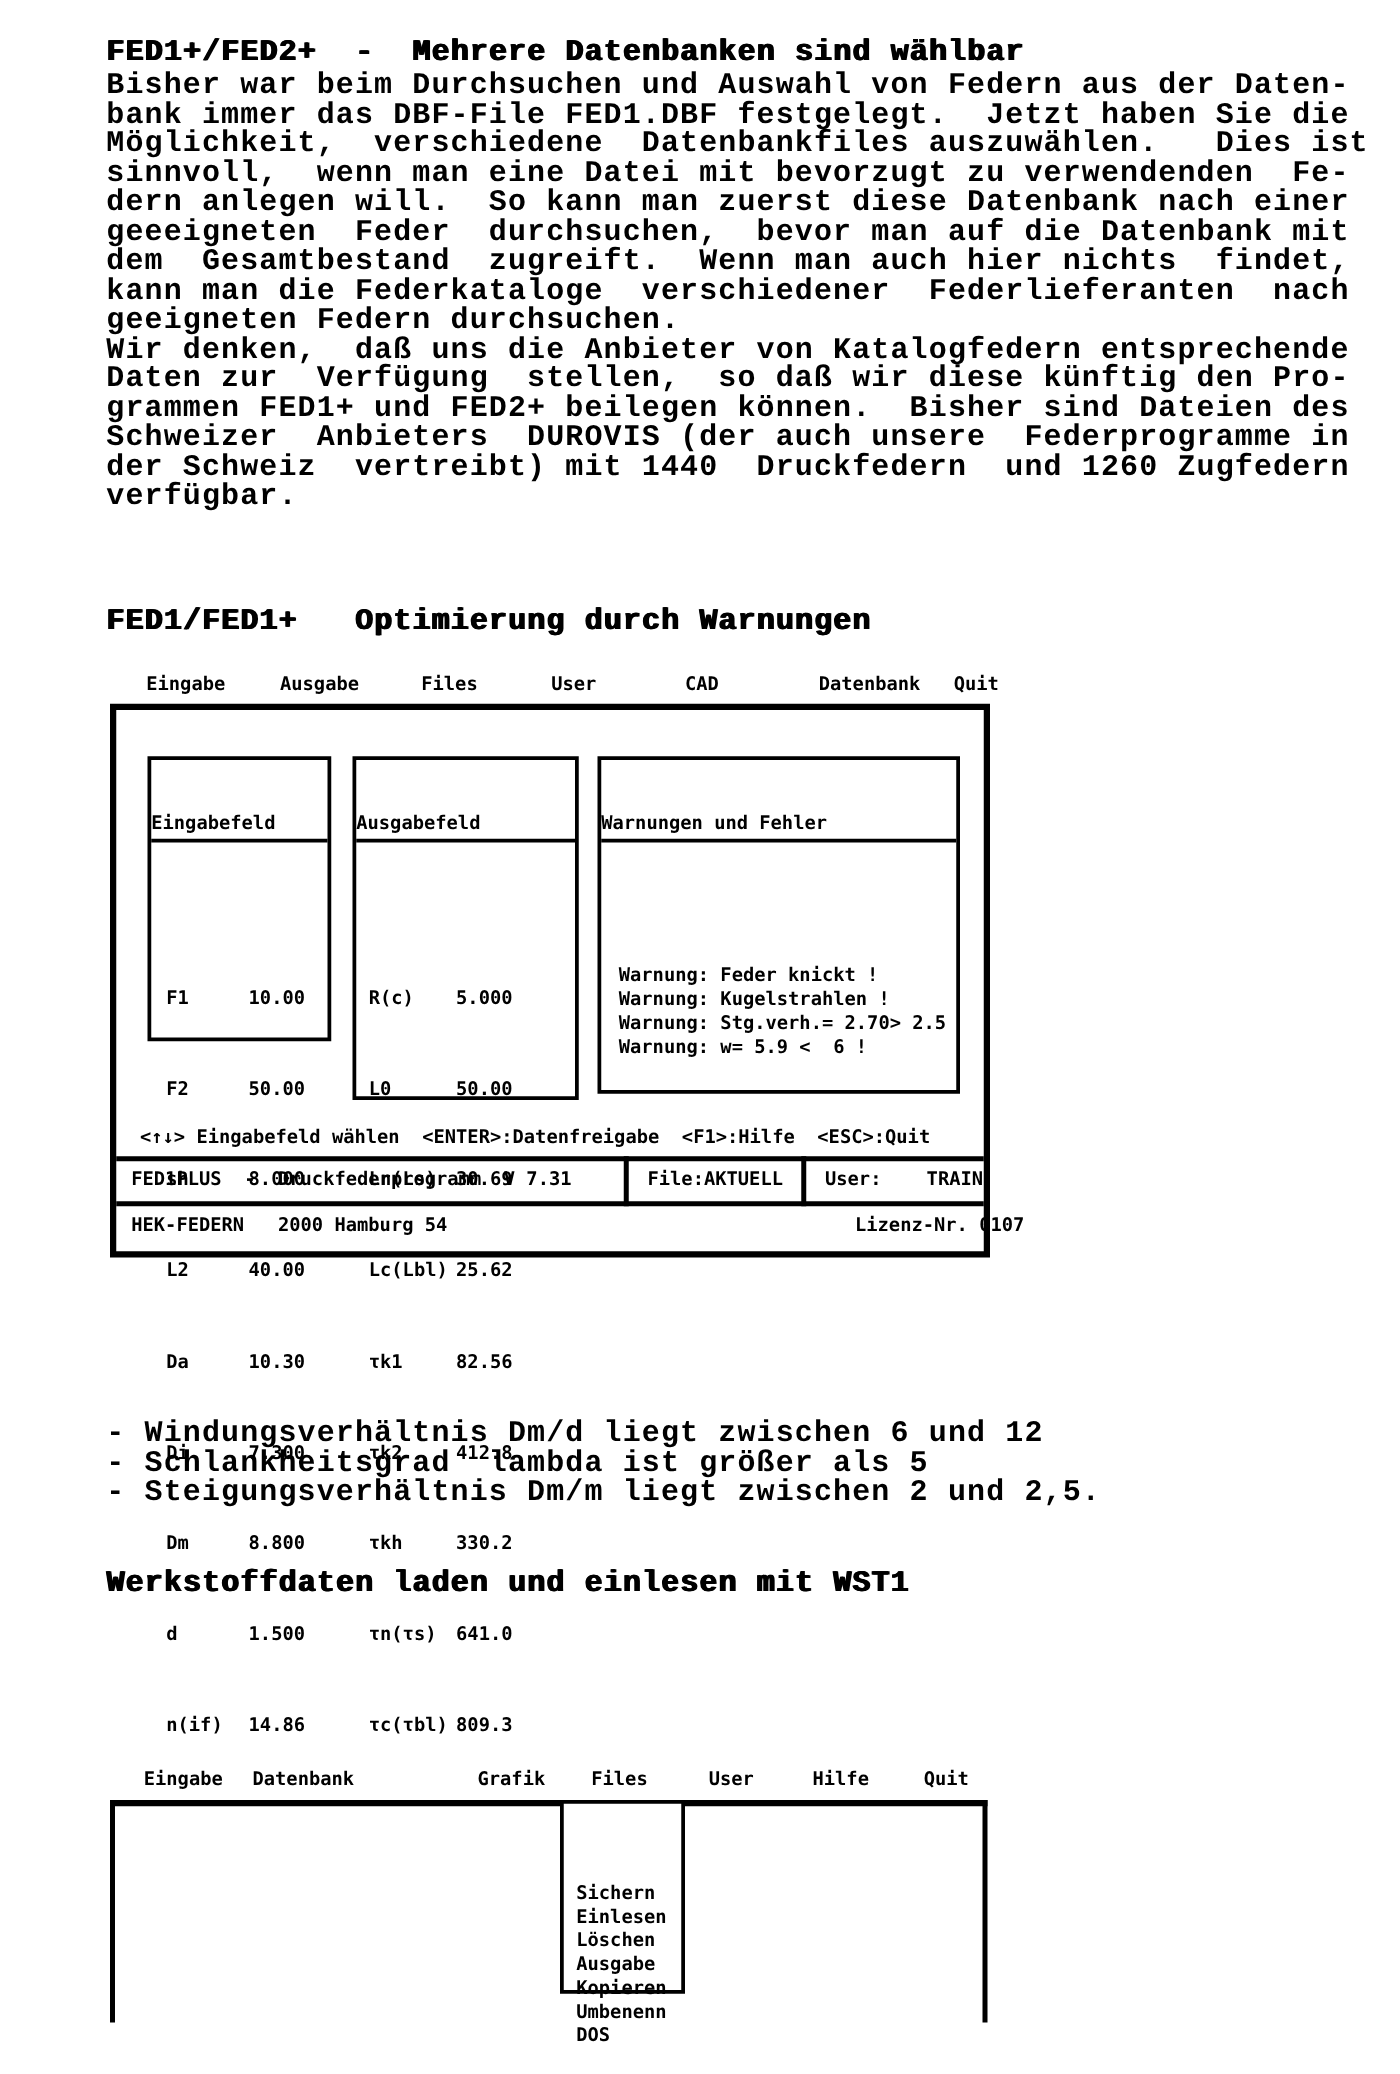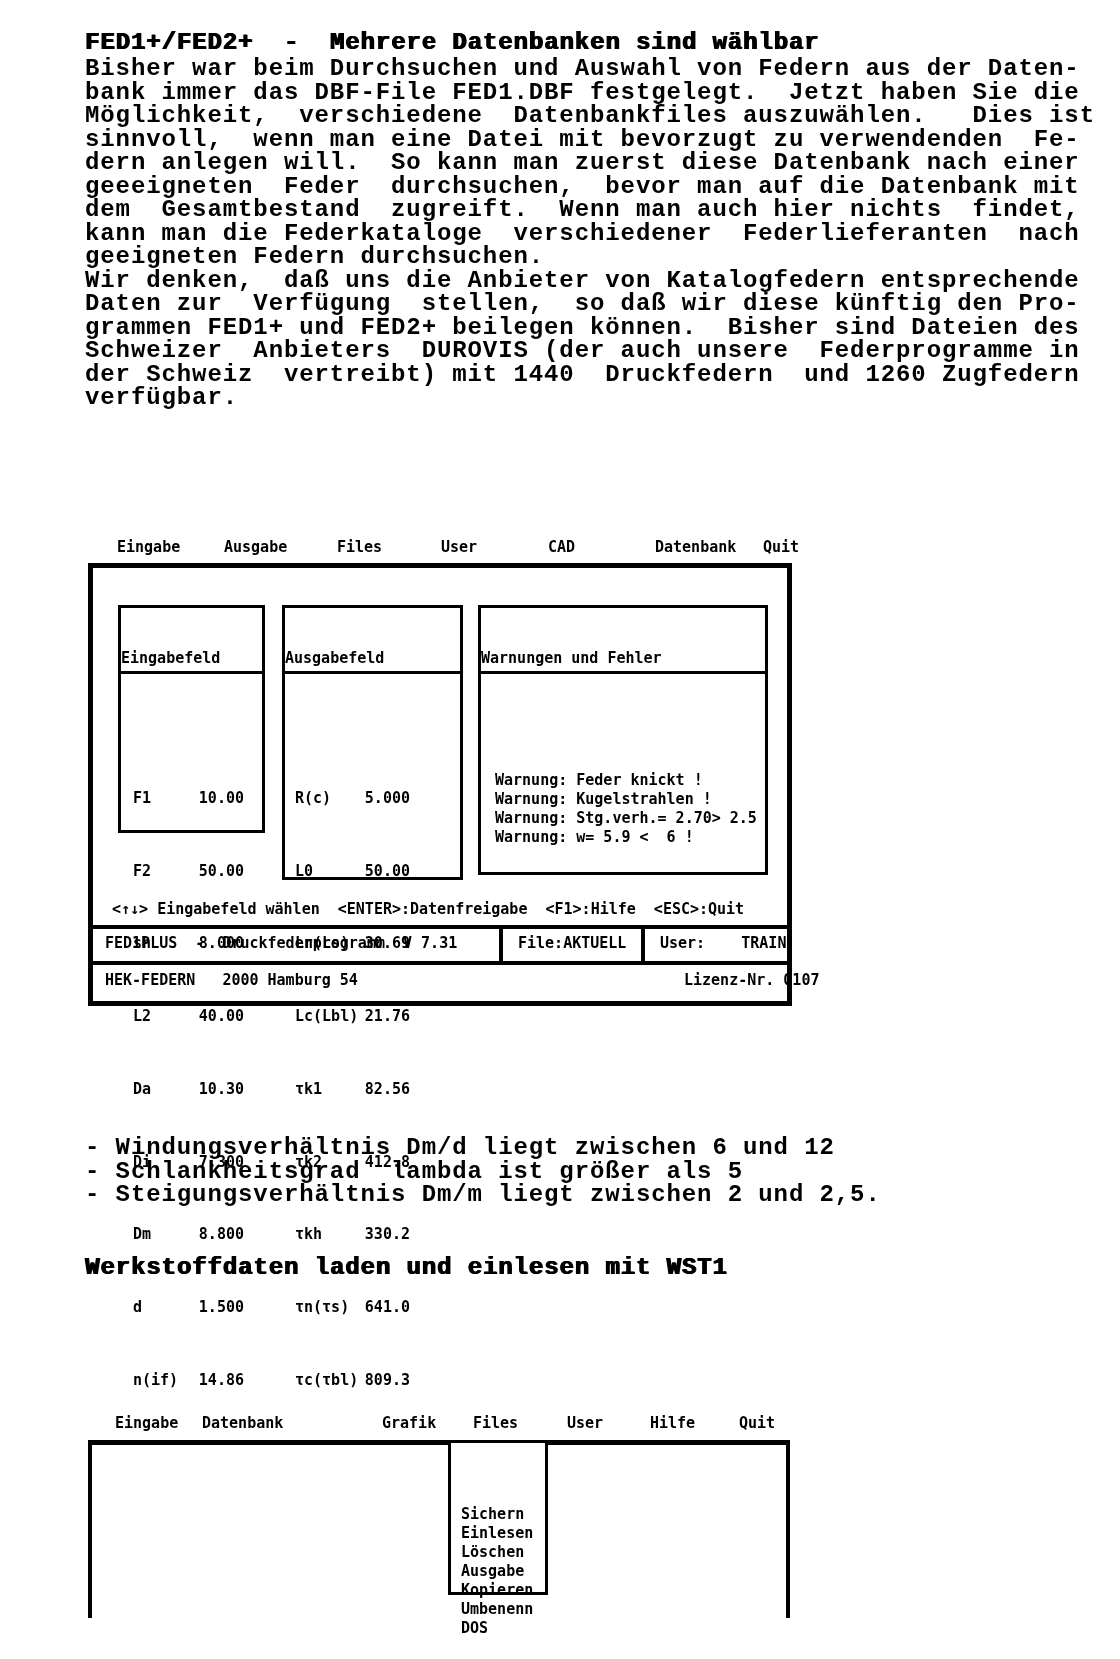--- a/index.html
+++ b/index.html
@@ -81,20 +81,21 @@
 dem  Gesamtbestand  zugreift.  Wenn man auch hier nichts  findet,
 kann man die Federkataloge  verschiedener  Federlieferanten  nach
 geeigneten Federn durchsuchen.
 Wir denken,  daß uns die Anbieter von Katalogfedern entsprechende
 Daten zur  Verfügung  stellen,  so daß wir diese künftig den Pro-
 grammen FED1+ und FED2+ beilegen können.  Bisher sind Dateien des
 Schweizer  Anbieters  DUROVIS (der auch unsere  Federprogramme in
 der Schweiz  vertreibt) mit 1440  Druckfedern  und 1260 Zugfedern
 verfügbar.</div>
 
+  <div class="doc hd" style="left:85px;top:486px;">FED1/FED1+   Optimierung durch Warnungen</div>
 
   <div class="ui abs menubar mb1">
     
   <span class="mi">Eingabe</span><span class="mi">Ausgabe</span><span class="mi">Files</span><span class="mi">User</span><span class="mi">CAD</span><span class="mi">Datenbank</span><span class="mi">Quit</span></div>
 
   <div class="box frame1"></div>
 
   <div class="box panel ui" style="left:118px;top:605px;width:147px;height:228px;">
     <div class="ptitle">Eingabefeld</div>
     <div class="rows rows-in">
@@ -162,21 +163,21 @@
           <span>50.00</span>
         </div>
       
         <div class="prow">
           <span>Ln(Ls)</span>
           <span>30.69</span>
         </div>
       
         <div class="prow">
           <span>Lc(Lbl)</span>
-          <span>21.76</span>
+          <span>25.62</span>
         </div>
       
         <div class="prow">
           <span>τk1</span>
           <span>82.56</span>
         </div>
       
         <div class="prow">
           <span>τk2</span>
           <span>412.8</span>

